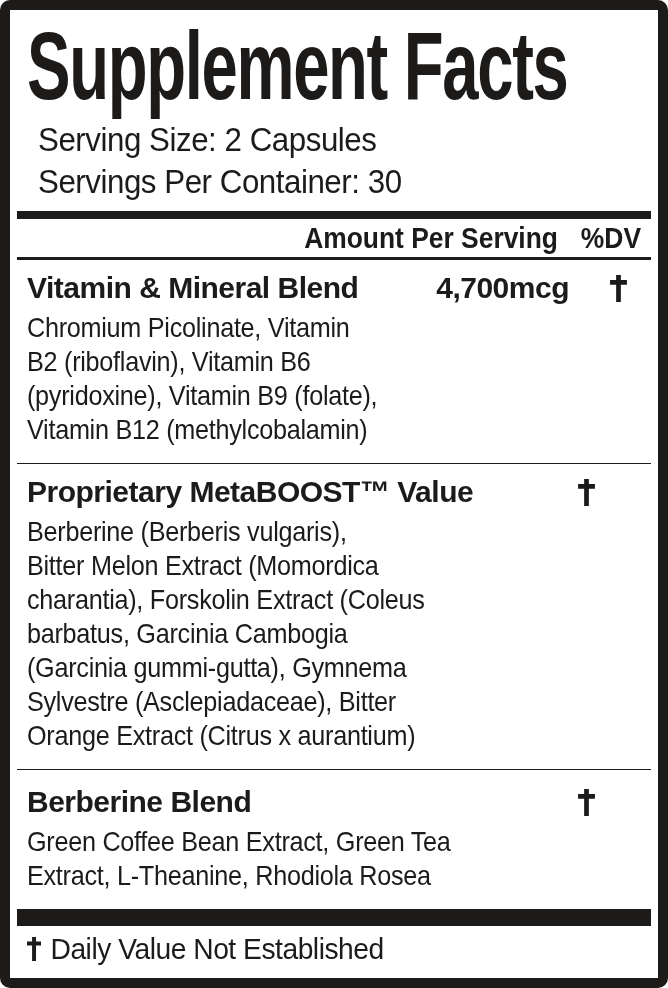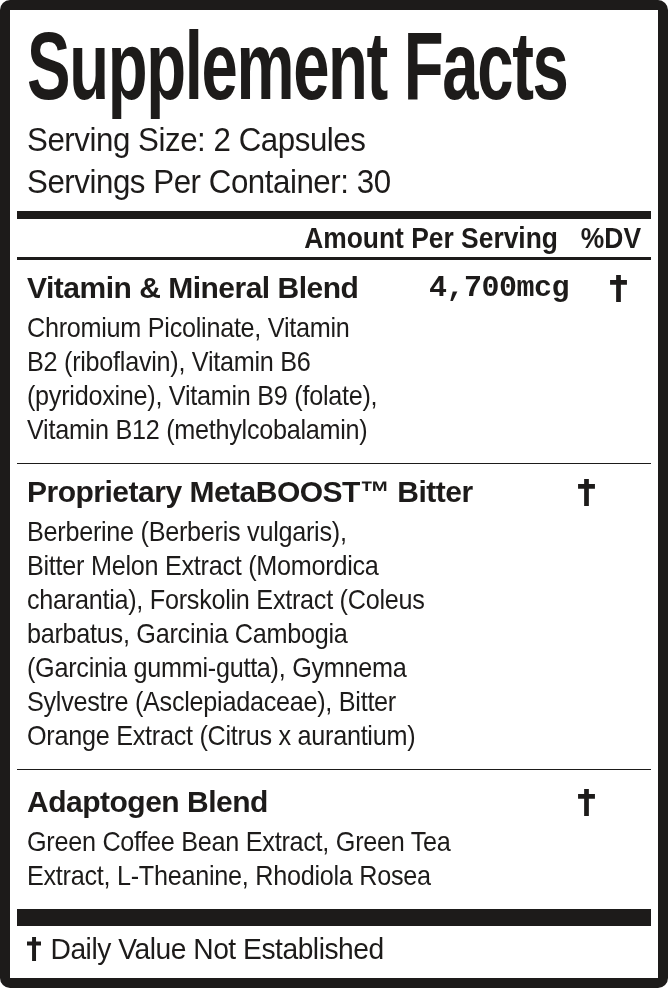--- a/index.html
+++ b/index.html
@@ -27,21 +27,21 @@
   .title {
     margin: 8px 10px 4px;
     font-size: 96px;
     line-height: 1.0;
     font-weight: bold;
     letter-spacing: -2px;
     white-space: nowrap;
     transform: scaleX(0.68);
     transform-origin: 0 50%;
   }
-  .serving-block { margin: 0 10px; }
+  .serving-block { margin: 0 21px; }
   .serving-line {
     font-size: 34px;
     line-height: 42px;
     letter-spacing: -0.5px;
     white-space: nowrap;
     transform: scaleX(0.92);
     transform-origin: 0 50%;
   }
   .rule-thick { height: 17px; background: #1d1b1a; }
   .rule-thick.top { margin-top: 9px; }
@@ -65,21 +65,21 @@
   .blend-head {
     display: grid;
     grid-template-columns: 1fr max-content 46px;
     align-items: center;
     height: 40px;
     font-weight: bold;
     font-size: 30px;
     letter-spacing: -0.5px;
     white-space: nowrap;
   }
-  .blend-amount { text-align: center; padding-right: 26px; font-family: Liberation Mono, monospace; }
+  .blend-amount { text-align: center; padding-right: 26px; }
   .dagger { display: flex; justify-content: center; align-items: center; }
   .dagger svg { display: block; }
   .ingredients {
     margin-top: 3px;
     font-size: 28px;
     line-height: 34px;
     letter-spacing: -0.3px;
     transform: scaleX(0.9);
     transform-origin: 0 0;
     white-space: nowrap;
@@ -134,21 +134,21 @@
       <div>B2 (riboflavin), Vitamin B6</div>
       <div>(pyridoxine), Vitamin B9 (folate),</div>
       <div>Vitamin B12 (methylcobalamin)</div>
     </div>
   </div>
 
   <div class="rule-thin"></div>
 
   <div class="section">
     <div class="blend-head">
-      <span class="blend-name">Proprietary MetaBOOST™ Bitter</span>
+      <span class="blend-name">Proprietary MetaBOOST™ Value</span>
       <span class="dagger">
         <svg width="17" height="27" viewBox="0 0 15 24">
             <path fill="#1d1b1a" d="M5.4 0h4.2v4.4H15v4.2H9.6V24H5.4V8.6H0V4.4h5.4z"></path>
           </svg>
       </span>
     </div>
     <div class="ingredients">
       <div>Berberine (Berberis vulgaris),</div>
       <div>Bitter Melon Extract (Momordica</div>
       <div>charantia), Forskolin Extract (Coleus</div>
@@ -156,21 +156,21 @@
       <div>(Garcinia gummi-gutta), Gymnema</div>
       <div>Sylvestre (Asclepiadaceae), Bitter</div>
       <div>Orange Extract (Citrus x aurantium)</div>
     </div>
   </div>
 
   <div class="rule-thin"></div>
 
   <div class="section last">
     <div class="blend-head">
-      <span class="blend-name">Adaptogen Blend</span>
+      <span class="blend-name">Berberine Blend</span>
       <span class="dagger">
         <svg width="17" height="27" viewBox="0 0 15 24">
             <path fill="#1d1b1a" d="M5.4 0h4.2v4.4H15v4.2H9.6V24H5.4V8.6H0V4.4h5.4z"></path>
           </svg>
       </span>
     </div>
     <div class="ingredients">
       <div>Green Coffee Bean Extract, Green Tea</div>
       <div>Extract, L-Theanine, Rhodiola Rosea</div>
     </div>

